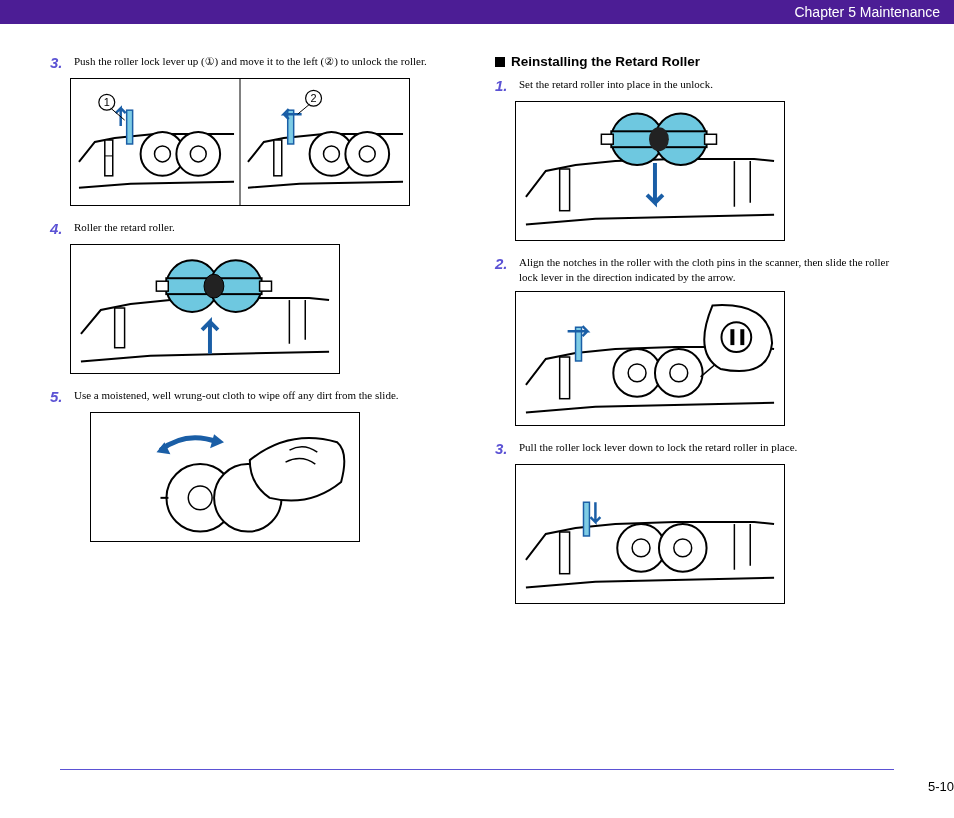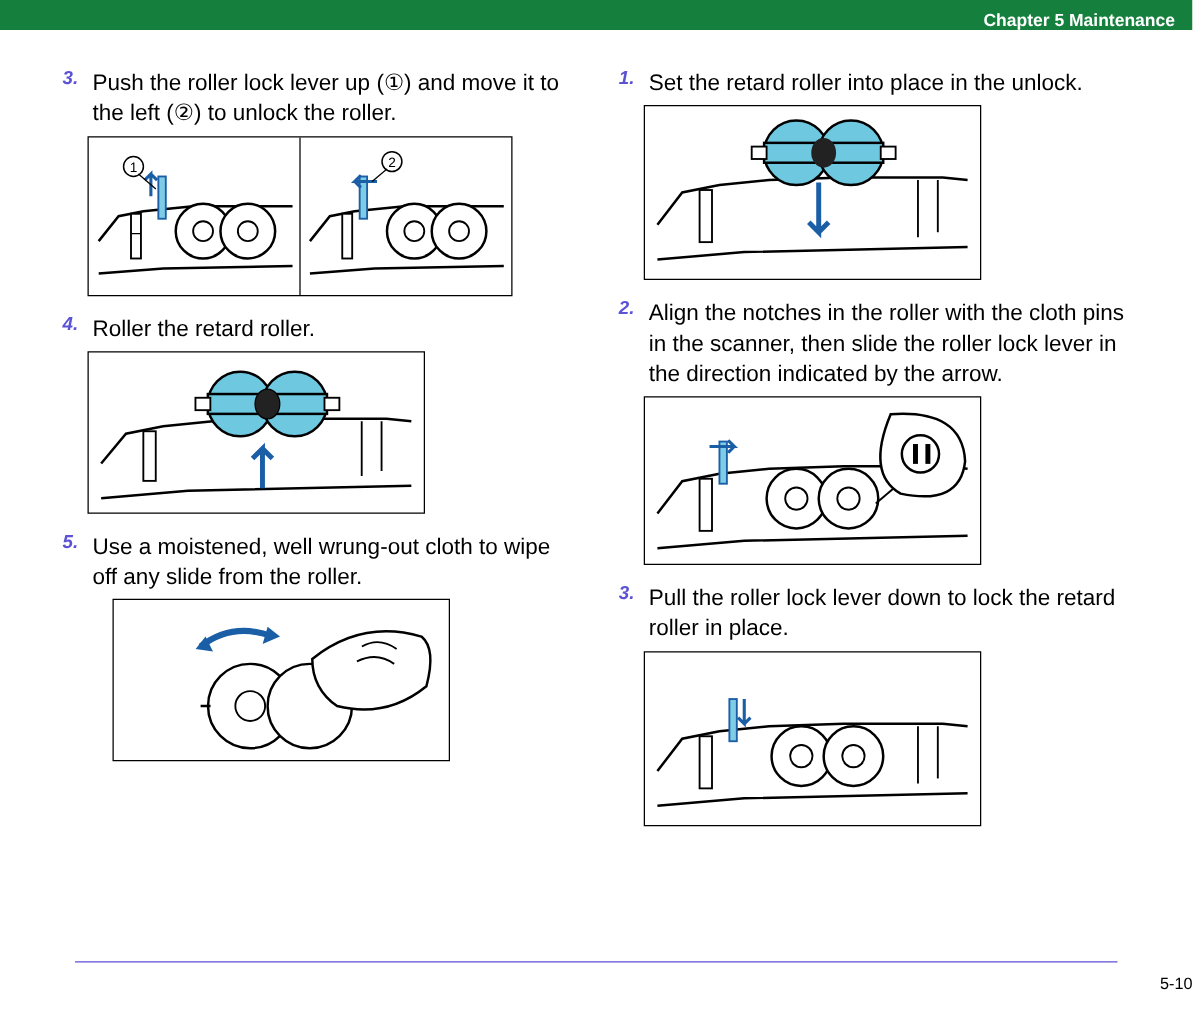--- a/index.html
+++ b/index.html
@@ -7,27 +7,27 @@
     width: 954px;
     height: 818px;
     font-family: Arial, Helvetica, sans-serif;
     font-size: 13px;
     color: #000;
     background: #fff;
     position: relative;
   }
   .header-bar {
     height: 24px;
-    background: #15803d;
+    background: #4c1d95;
     color: #fff;
     display: flex;
-    align-items: flex-end;
+    align-items: center;
     justify-content: flex-end;
     padding: 0 14px;
-    font-weight: bold;
+    font-weight: normal;
     font-size: 14px;
   }
   .page-body {
     display: flex;
     padding: 30px 50px 0 50px;
     gap: 36px;
   }
   .col {
     flex: 1;
     min-width: 0;
@@ -44,22 +44,23 @@
   .step-num {
     color: #5b52d4;
     font-weight: bold;
     font-style: italic;
     font-size: 15px;
     line-height: 1.2;
     min-width: 18px;
   }
   .step-text {
     line-height: 1.35;
-    font-size: 18px;
+    font-size: 11px;
     flex: 1;
+    font-family: Liberation Serif, serif;
   }
   .section-title {
     font-weight: bold;
     font-size: 13.5px;
     margin-bottom: 8px;
     display: flex;
     align-items: center;
     gap: 6px;
   }
   .sq {
@@ -180,21 +181,21 @@
 
           <line x1="220" y1="56" x2="220" y2="100" stroke="#000" stroke-width="1.5"></line>
           <line x1="236" y1="56" x2="236" y2="96" stroke="#000" stroke-width="1.5"></line>
         </svg>
       </div>
     </div>
 
     <div class="step">
       <div class="step-row">
         <div class="step-num">5.</div>
-        <div class="step-text">Use a moistened, well wrung-out cloth to wipe off any slide from the roller.</div>
+        <div class="step-text">Use a moistened, well wrung-out cloth to wipe off any dirt from the slide.</div>
       </div>
       <div class="figure fig-c">
         <svg viewBox="0 0 270 130" width="270" height="130">
 
           <ellipse cx="110" cy="86" rx="34" ry="34" fill="#fff" stroke="#000" stroke-width="2"></ellipse>
           <ellipse cx="158" cy="86" rx="34" ry="34" fill="#fff" stroke="#000" stroke-width="2"></ellipse>
           <ellipse cx="110" cy="86" rx="12" ry="12" fill="#fff" stroke="#000" stroke-width="1.5"></ellipse>
           <line x1="78" y1="86" x2="70" y2="86" stroke="#000" stroke-width="2"></line>
           <line x1="190" y1="86" x2="200" y2="86" stroke="#000" stroke-width="2"></line>
 
@@ -206,20 +207,24 @@
           <path d="M 74 30 L 66 40 L 80 42 Z" fill="#1a5ea6"></path>
           <path d="M 124 22 L 134 30 L 120 36 Z" fill="#1a5ea6"></path>
         </svg>
       </div>
     </div>
 
   </div>
 
   <div class="col">
 
+    <div class="section-title">
+      <span class="sq"></span>
+      <span>Reinstalling the Retard Roller</span>
+    </div>
 
     <div class="step">
       <div class="step-row">
         <div class="step-num">1.</div>
         <div class="step-text">Set the retard roller into place in the unlock.</div>
       </div>
       <div class="figure fig-d">
         <svg viewBox="0 0 270 140" width="270" height="140">
           <polyline points="10,96 30,70 60,64 100,60 160,58 240,58 260,60" fill="none" stroke="#000" stroke-width="2"></polyline>
           <polyline points="10,124 80,118 260,114" fill="none" stroke="#000" stroke-width="2"></polyline>

